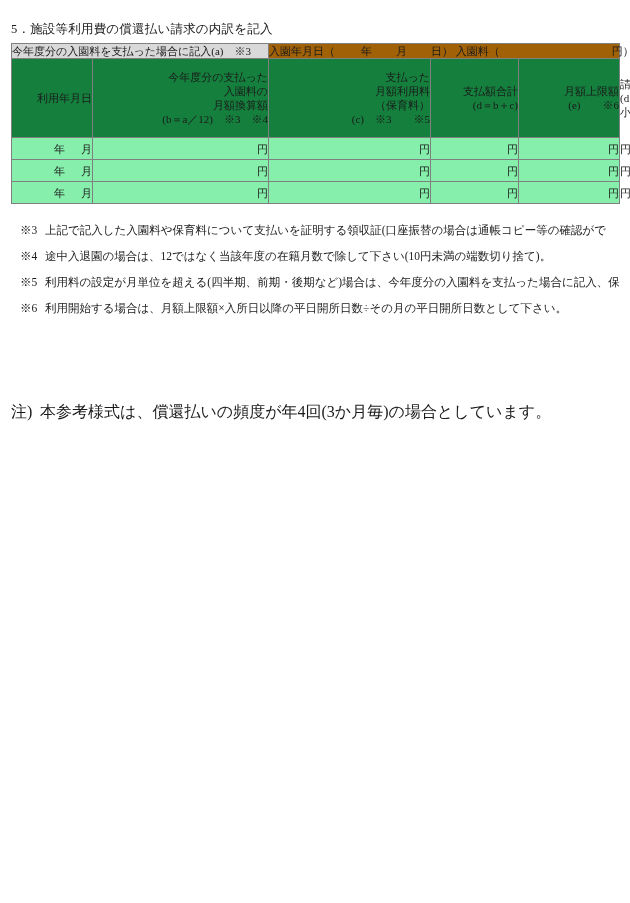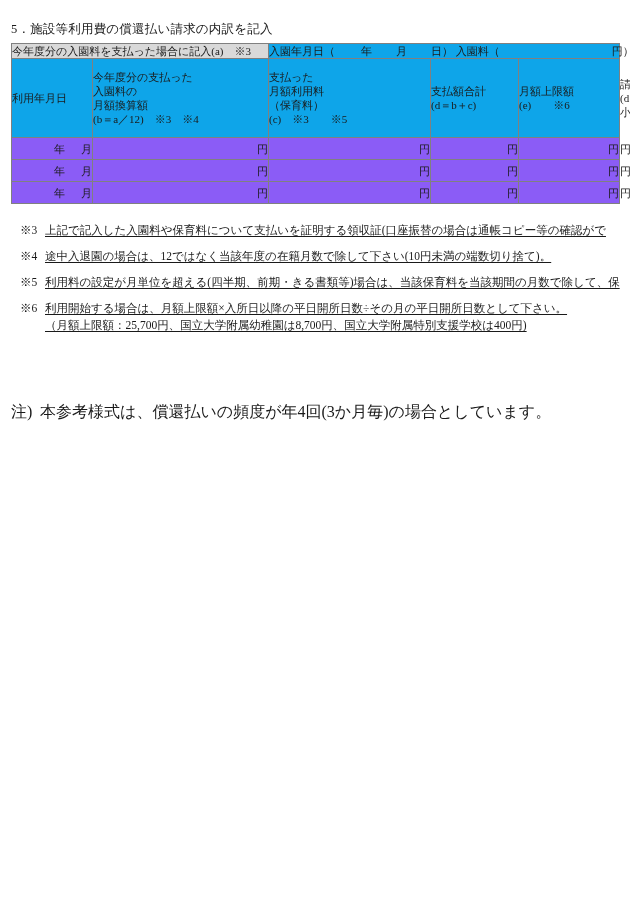--- a/index.html
+++ b/index.html
@@ -53,45 +53,45 @@
   }
 
   
   .banner-left {
     background: #d9d9d9;
     padding: 3px 6px;
     white-space: nowrap;
     font-size: 11.5px;
   }
   .banner-right {
-    background: #0ea5e9;
+    background: #a16207;
     padding: 3px 8px 3px 7px;
     white-space: nowrap;
     font-size: 11.5px;
     text-align: center;
   }
   .banner-right .gap-sm { display: inline-block; width: 26px; }
   .banner-right .gap-md { display: inline-block; width: 24px; }
   .banner-right .gap-lg { display: inline-block; width: 112px; }
 
   
   .hdr {
-    background: #0ea5e9;
-    text-align: left;
+    background: #15803d;
+    text-align: right;
     height: 78px;
     padding: 2px 2px;
     line-height: 14.5px;
     font-size: 11px;
   }
   .hdr .ln { display: block; white-space: nowrap; }
 
   
   .row-cell {
     height: 21px;
-    background: #8b5cf6;
+    background: #86efac;
   }
   .cell-date {
     text-align: right;
     padding-right: 20px;
     white-space: nowrap;
   }
   .cell-date .yr { display: inline-block; }
   .cell-date .mo { display: inline-block; margin-left: 16px; }
   .cell-yen {
     text-align: right;
@@ -121,21 +121,20 @@
     white-space: nowrap;
     padding-left: 9px;
     box-sizing: border-box;
     font-size: 11.5px;
   }
   .note-body {
     flex: 1 1 auto;
   }
   .note-body .u {
     display: block;
-    text-decoration: underline;
     text-underline-offset: 2px;
     text-decoration-thickness: 1px;
   }
 
   
   .tail-note {
     position: absolute;
     left: 11px;
     top: 404px;
     font-size: 16px;
@@ -249,29 +248,28 @@
     <div class="note">
       <div class="note-mark">※4</div>
       <div class="note-body">
         <span class="u">途中入退園の場合は、12ではなく当該年度の在籍月数で除して下さい(10円未満の端数切り捨て)。</span>
       </div>
     </div>
 
     <div class="note">
       <div class="note-mark">※5</div>
       <div class="note-body">
-        <span class="u">利用料の設定が月単位を超える(四半期、前期・きる書類等)場合は、当該保育料を当該期間の月数で除して、保</span>
+        <span class="u">利用料の設定が月単位を超える(四半期、前期・後期など)場合は、今年度分の入園料を支払った場合に記入、保</span>
       </div>
     </div>
 
     <div class="note">
       <div class="note-mark">※6</div>
       <div class="note-body">
         <span class="u">利用開始する場合は、月額上限額×入所日以降の平日開所日数÷その月の平日開所日数として下さい。</span>
-        <span class="u">（月額上限額：25,700円、国立大学附属幼稚園は8,700円、国立大学附属特別支援学校は400円)</span>
       </div>
     </div>
 
   </div>
 
   <div class="tail-note">
     <span class="mark">注)</span><span>本参考様式は、償還払いの頻度が年4回(3か月毎)の場合としています。</span>
   </div>
 
 </div>

